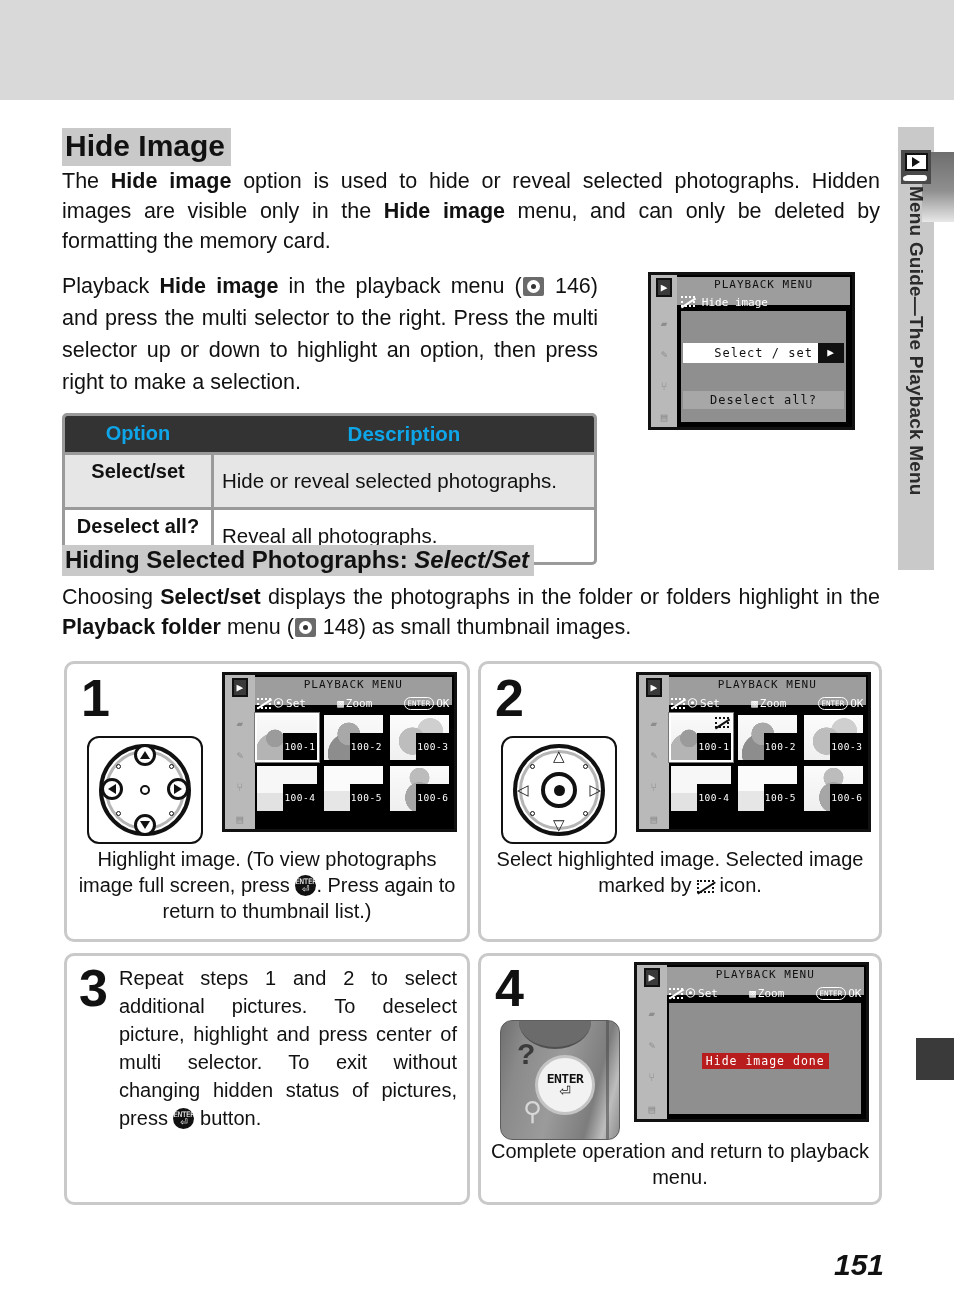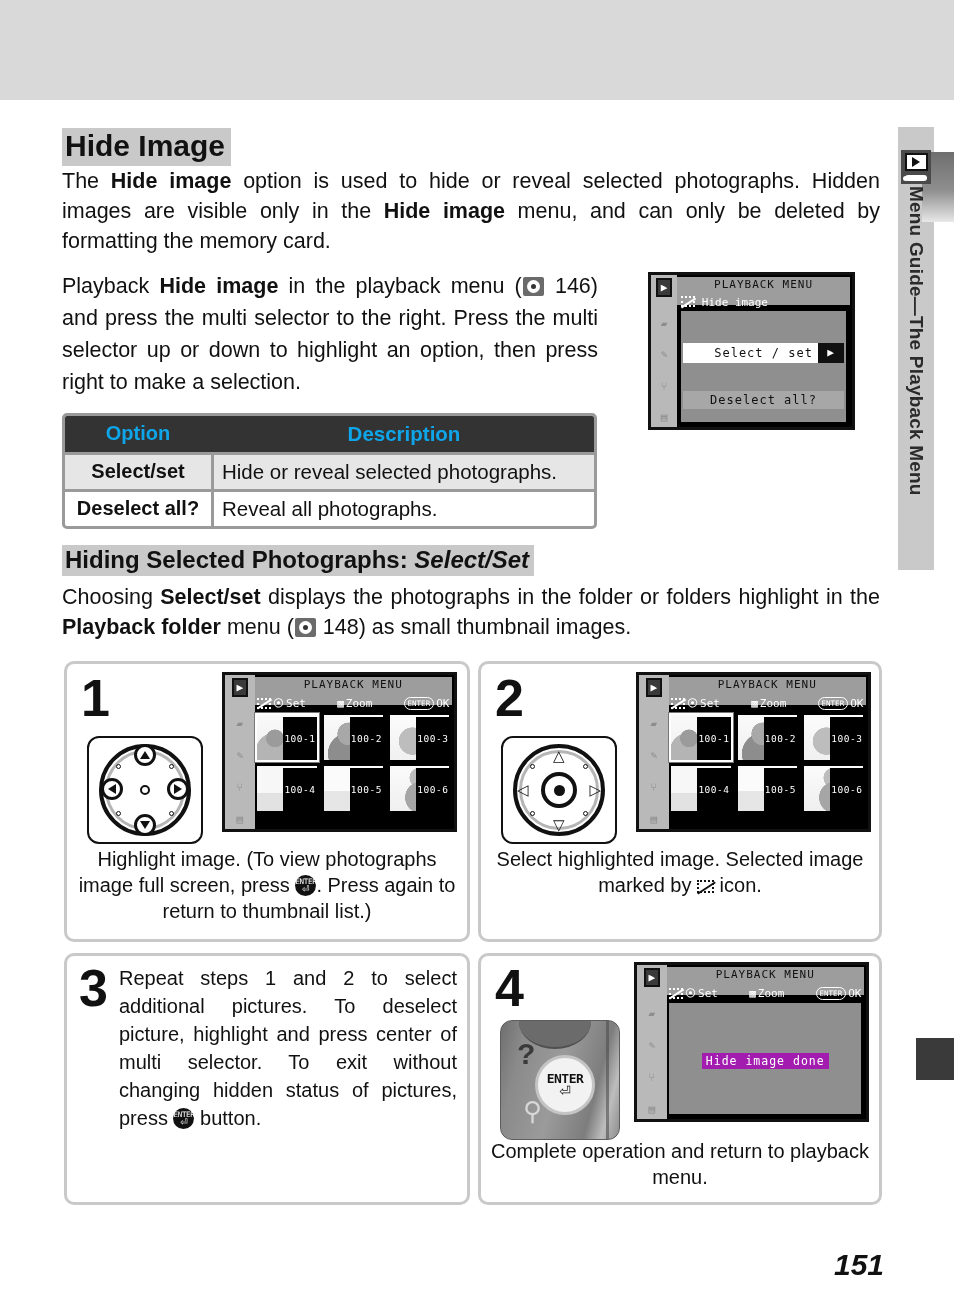--- a/index.html
+++ b/index.html
@@ -37,21 +37,21 @@
      border-radius:2px;position:relative;margin:0 1px;}
   .pgref:before{content:"";position:absolute;left:4px;top:3px;width:13px;height:13px;border-radius:50%;
      background:#fff;}
   .pgref:after{content:"";position:absolute;left:8.5px;top:6.5px;width:5px;height:5px;border-radius:50%;background:#333;}
 
   
   .tbl{position:absolute;left:62px;top:413px;width:535px;border:3px solid #9a9a9a;border-radius:5px;
       box-sizing:border-box;overflow:hidden;background:#fff;}
   .tbl .row{display:flex;}
   .tbl .c1{width:146px;box-sizing:border-box;text-align:center;padding:5px 4px;font-weight:bold;font-size:20px;}
-  .tbl .c2{flex:1;box-sizing:border-box;padding:5px 8px;font-size:20.5px;border-left:3px solid #9a9a9a;}
+  .tbl .c2{flex:1;box-sizing:border-box;padding:14px 8px;font-size:20.5px;border-left:3px solid #9a9a9a;}
   .tbl .head{background:#333;color:#0ea5e9;}
   .tbl .head .c1,.tbl .head .c2{font-weight:bold;text-align:center;border-left-color:#333;padding:6px 4px;}
   .tbl .alt{background:#e6e6e6;}
   .tbl .row+.row{border-top:3px solid #9a9a9a;}
 
   
   .h2{position:absolute;left:62px;top:545px;font-size:24px;font-weight:bold;background:#c9c9c9;padding:1px 5px 2px 3px;}
   .h2 i{font-style:italic;}
   .p3{position:absolute;left:62px;top:582px;width:818px;font-size:21.5px;line-height:30px;text-align:justify;}
 
@@ -78,28 +78,28 @@
        font-size:12px;line-height:18px;text-align:center;letter-spacing:1px;}
 
   
   .lcd-step{width:235px;height:160px;}
   .lcd-step .hints{position:absolute;left:14%;right:2%;top:20px;height:16px;color:#fff;font-size:11px;
       display:flex;justify-content:space-between;align-items:center;}
   .lcd-step .hints .hk{display:flex;align-items:center;gap:2px;}
   .lcd-step .grid{position:absolute;left:14%;right:2%;top:40px;bottom:18px;
       display:grid;grid-template-columns:repeat(3,1fr);grid-template-rows:repeat(2,1fr);gap:6px 7px;}
   .thumb{position:relative;background:#efefef;overflow:hidden;}
-  .thumb .num{position:absolute;right:0;bottom:0;background:#000;color:#fff;font-size:9.5px;padding:16px 1px;letter-spacing:.5px;}
+  .thumb .num{position:absolute;right:0;bottom:0;background:#000;color:#fff;font-size:9.5px;padding:8px 1px;letter-spacing:.5px;}
   .thumb.cur{outline:3px solid #fff;outline-offset:-1px;box-shadow:0 0 0 3px #777;}
   .thumb .art{position:absolute;inset:0;}
 
   .blankscreen{position:absolute;left:14%;right:2%;top:38px;bottom:5px;background:#8f8f8f;}
   .donetext{position:absolute;left:0;right:0;top:52%;transform:translateY(-50%);text-align:center;
       font-size:11.5px;color:#fff;letter-spacing:1px;background:transparent;}
-  .donetext span{background:#a21caf;padding:1px 4px;color:#fff;}
+  .donetext span{background:#b91c1c;padding:1px 4px;color:#fff;}
 
   
   .hideicon{display:inline-block;width:14px;height:11px;position:relative;vertical-align:-1px;}
   .hideicon .bx{position:absolute;inset:0;border:2px dotted #fff;box-sizing:border-box;}
   .hideicon .sl{position:absolute;left:-1px;top:50%;width:17px;height:2px;background:#fff;
       transform:rotate(-33deg);transform-origin:center;}
   .hideicon.dark .bx{border-color:#111;}
   .hideicon.dark .sl{background:#111;}
 
   

